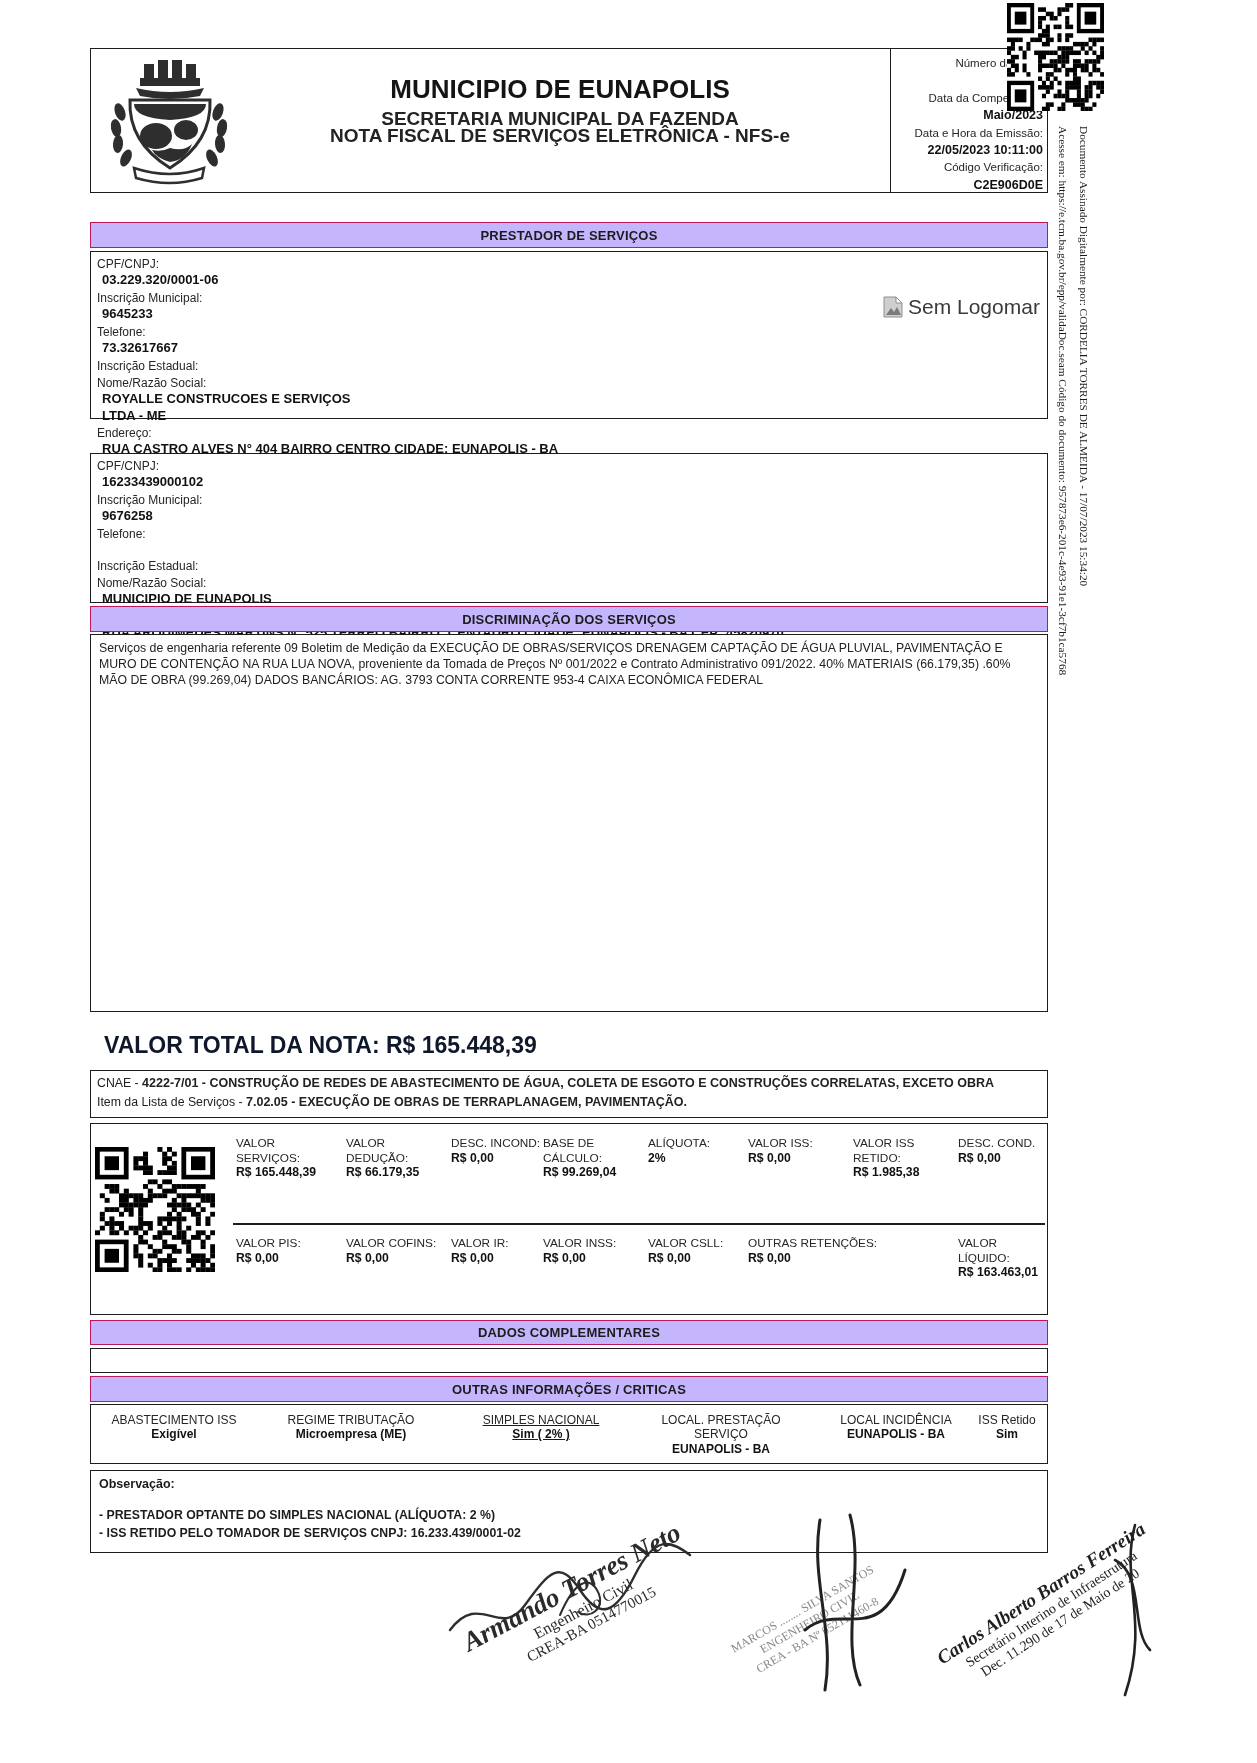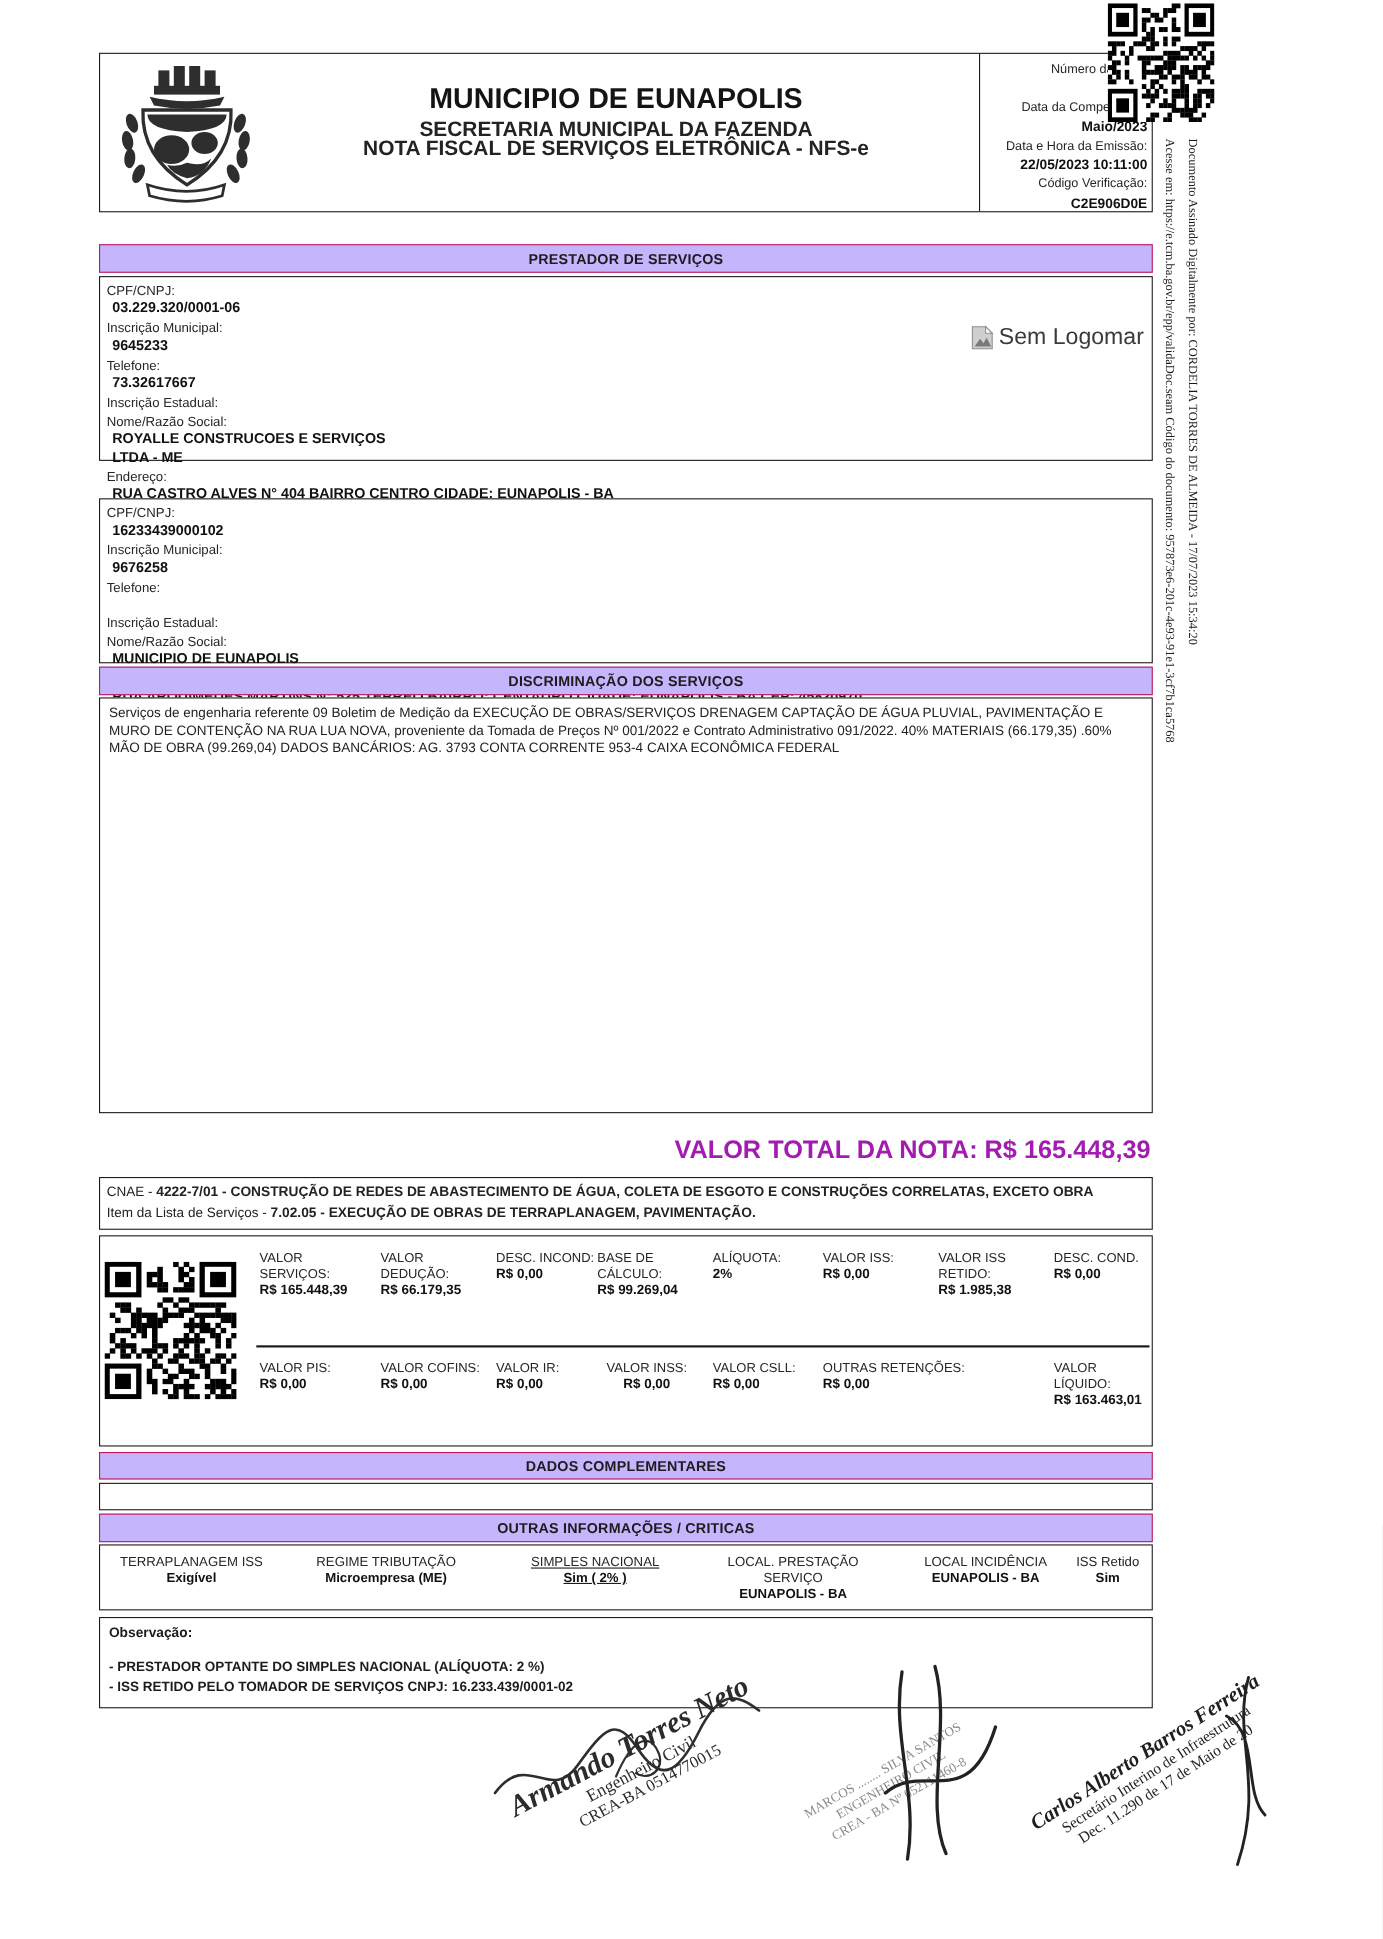--- a/index.html
+++ b/index.html
@@ -31,22 +31,22 @@
   .hdr-info .lbl{font-size:11.5px;display:block;line-height:1.45;}
   .hdr-info .val{font-size:12.5px;display:block;line-height:1.45;}
   
   .crest{position:absolute;left:100px;top:56px;width:138px;height:132px;}
   
   .semlogo{position:absolute;display:flex;align-items:center;gap:4px;
            color:#3a3a3a;font-size:21px;overflow:hidden;white-space:nowrap;}
   
   .desc-text{position:absolute;left:8px;top:6px;right:8px;
              font-size:12.3px;line-height:1.3;color:#222;}
-  .total-line{position:absolute;left:88px;width:958px;text-align:right;
-              font-size:23px;font-weight:bold;color:#a21caf;}
+  .total-line{position:absolute;left:104px;width:958px;text-align:left;
+              font-size:23px;font-weight:bold;color:#0f172a;}
   .cnae-line{font-size:12.3px;line-height:1.55;color:#222;white-space:nowrap;overflow:hidden;}
   .cnae-line b{font-size:12.5px;}
   
   .vcell{position:absolute;width:104px;}
   .vcell .lbl{font-size:11.8px;line-height:1.25;display:block;text-transform:none;}
   .vcell .val{font-size:12.2px;display:block;line-height:1.3;}
   .vdivider{position:absolute;height:2px;background:#1c1c1c;}
   .qrbox{position:absolute;}
   
   .ocol{position:absolute;text-align:center;}
@@ -486,21 +486,21 @@
       <span class="val">R$ 0,00</span>
     </div>
     <div class="vcell" style="left:255px;top:112px;width:95px;">
       <span class="lbl">VALOR COFINS:</span>
       <span class="val">R$ 0,00</span>
     </div>
     <div class="vcell" style="left:360px;top:112px;width:80px;">
       <span class="lbl">VALOR IR:</span>
       <span class="val">R$ 0,00</span>
     </div>
-    <div class="vcell" style="left:452px;top:112px;width:90px;text-align:center;">
+    <div class="vcell" style="left:452px;top:112px;width:90px;">
       <span class="lbl">VALOR INSS:</span>
       <span class="val">R$ 0,00</span>
     </div>
     <div class="vcell" style="left:557px;top:112px;width:90px;">
       <span class="lbl">VALOR CSLL:</span>
       <span class="val">R$ 0,00</span>
     </div>
     <div class="vcell" style="left:657px;top:112px;width:150px;">
       <span class="lbl">OUTRAS RETENÇÕES:</span>
       <span class="val">R$ 0,00</span>
@@ -754,21 +754,21 @@
     <span>DADOS COMPLEMENTARES</span>
   </div>
   <div class="box" style="left:90px;top:1348px;width:958px;height:25px;"></div>
 
   <div class="bar" style="left:90px;top:1376px;width:958px;height:26px;text-align:center;">
     <span>OUTRAS INFORMAÇÕES / CRITICAS</span>
   </div>
 
   <div class="box" style="left:90px;top:1404px;width:958px;height:60px;">
     <div class="ocol" style="left:8px;top:8px;width:150px;">
-      <span class="lbl">TERRAPLANAGEM ISS</span>
+      <span class="lbl">ABASTECIMENTO ISS</span>
       <span class="val">Exigível</span>
     </div>
     <div class="ocol" style="left:170px;top:8px;width:180px;">
       <span class="lbl">REGIME TRIBUTAÇÃO</span>
       <span class="val">Microempresa (ME)</span>
     </div>
     <div class="ocol" style="left:365px;top:8px;width:170px;text-decoration:underline;">
       <span class="lbl">SIMPLES NACIONAL</span>
       <span class="val">Sim ( 2% )</span>
     </div>

